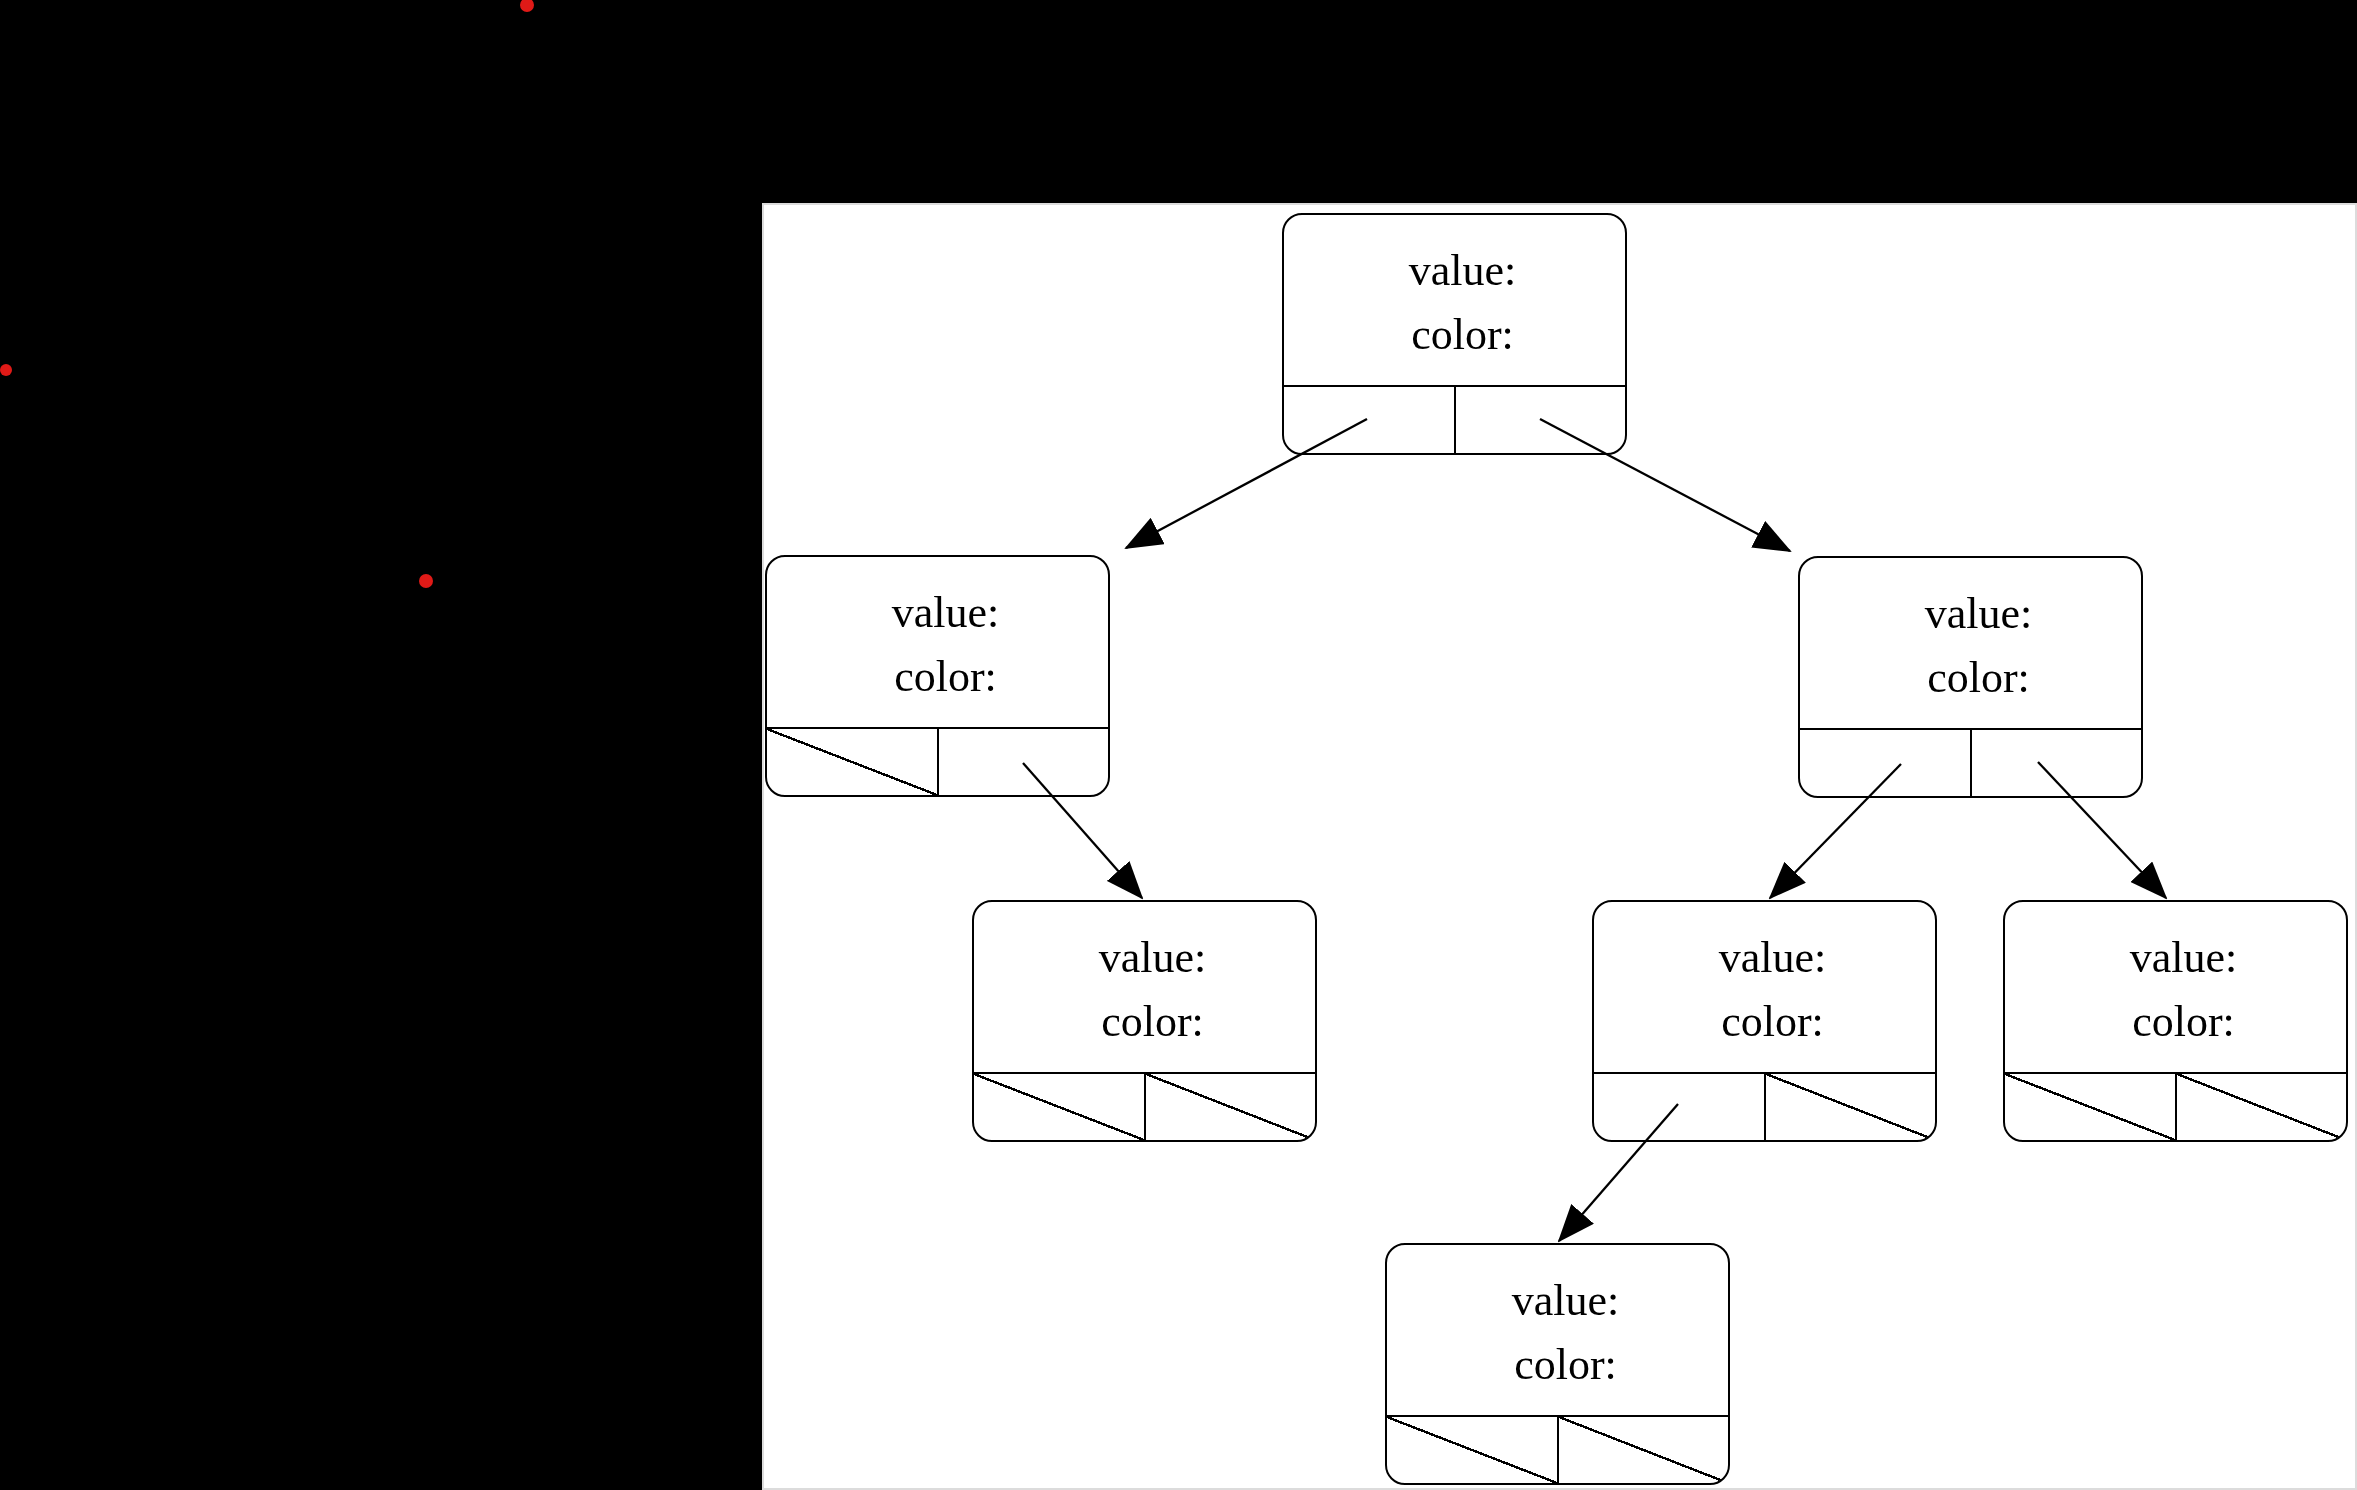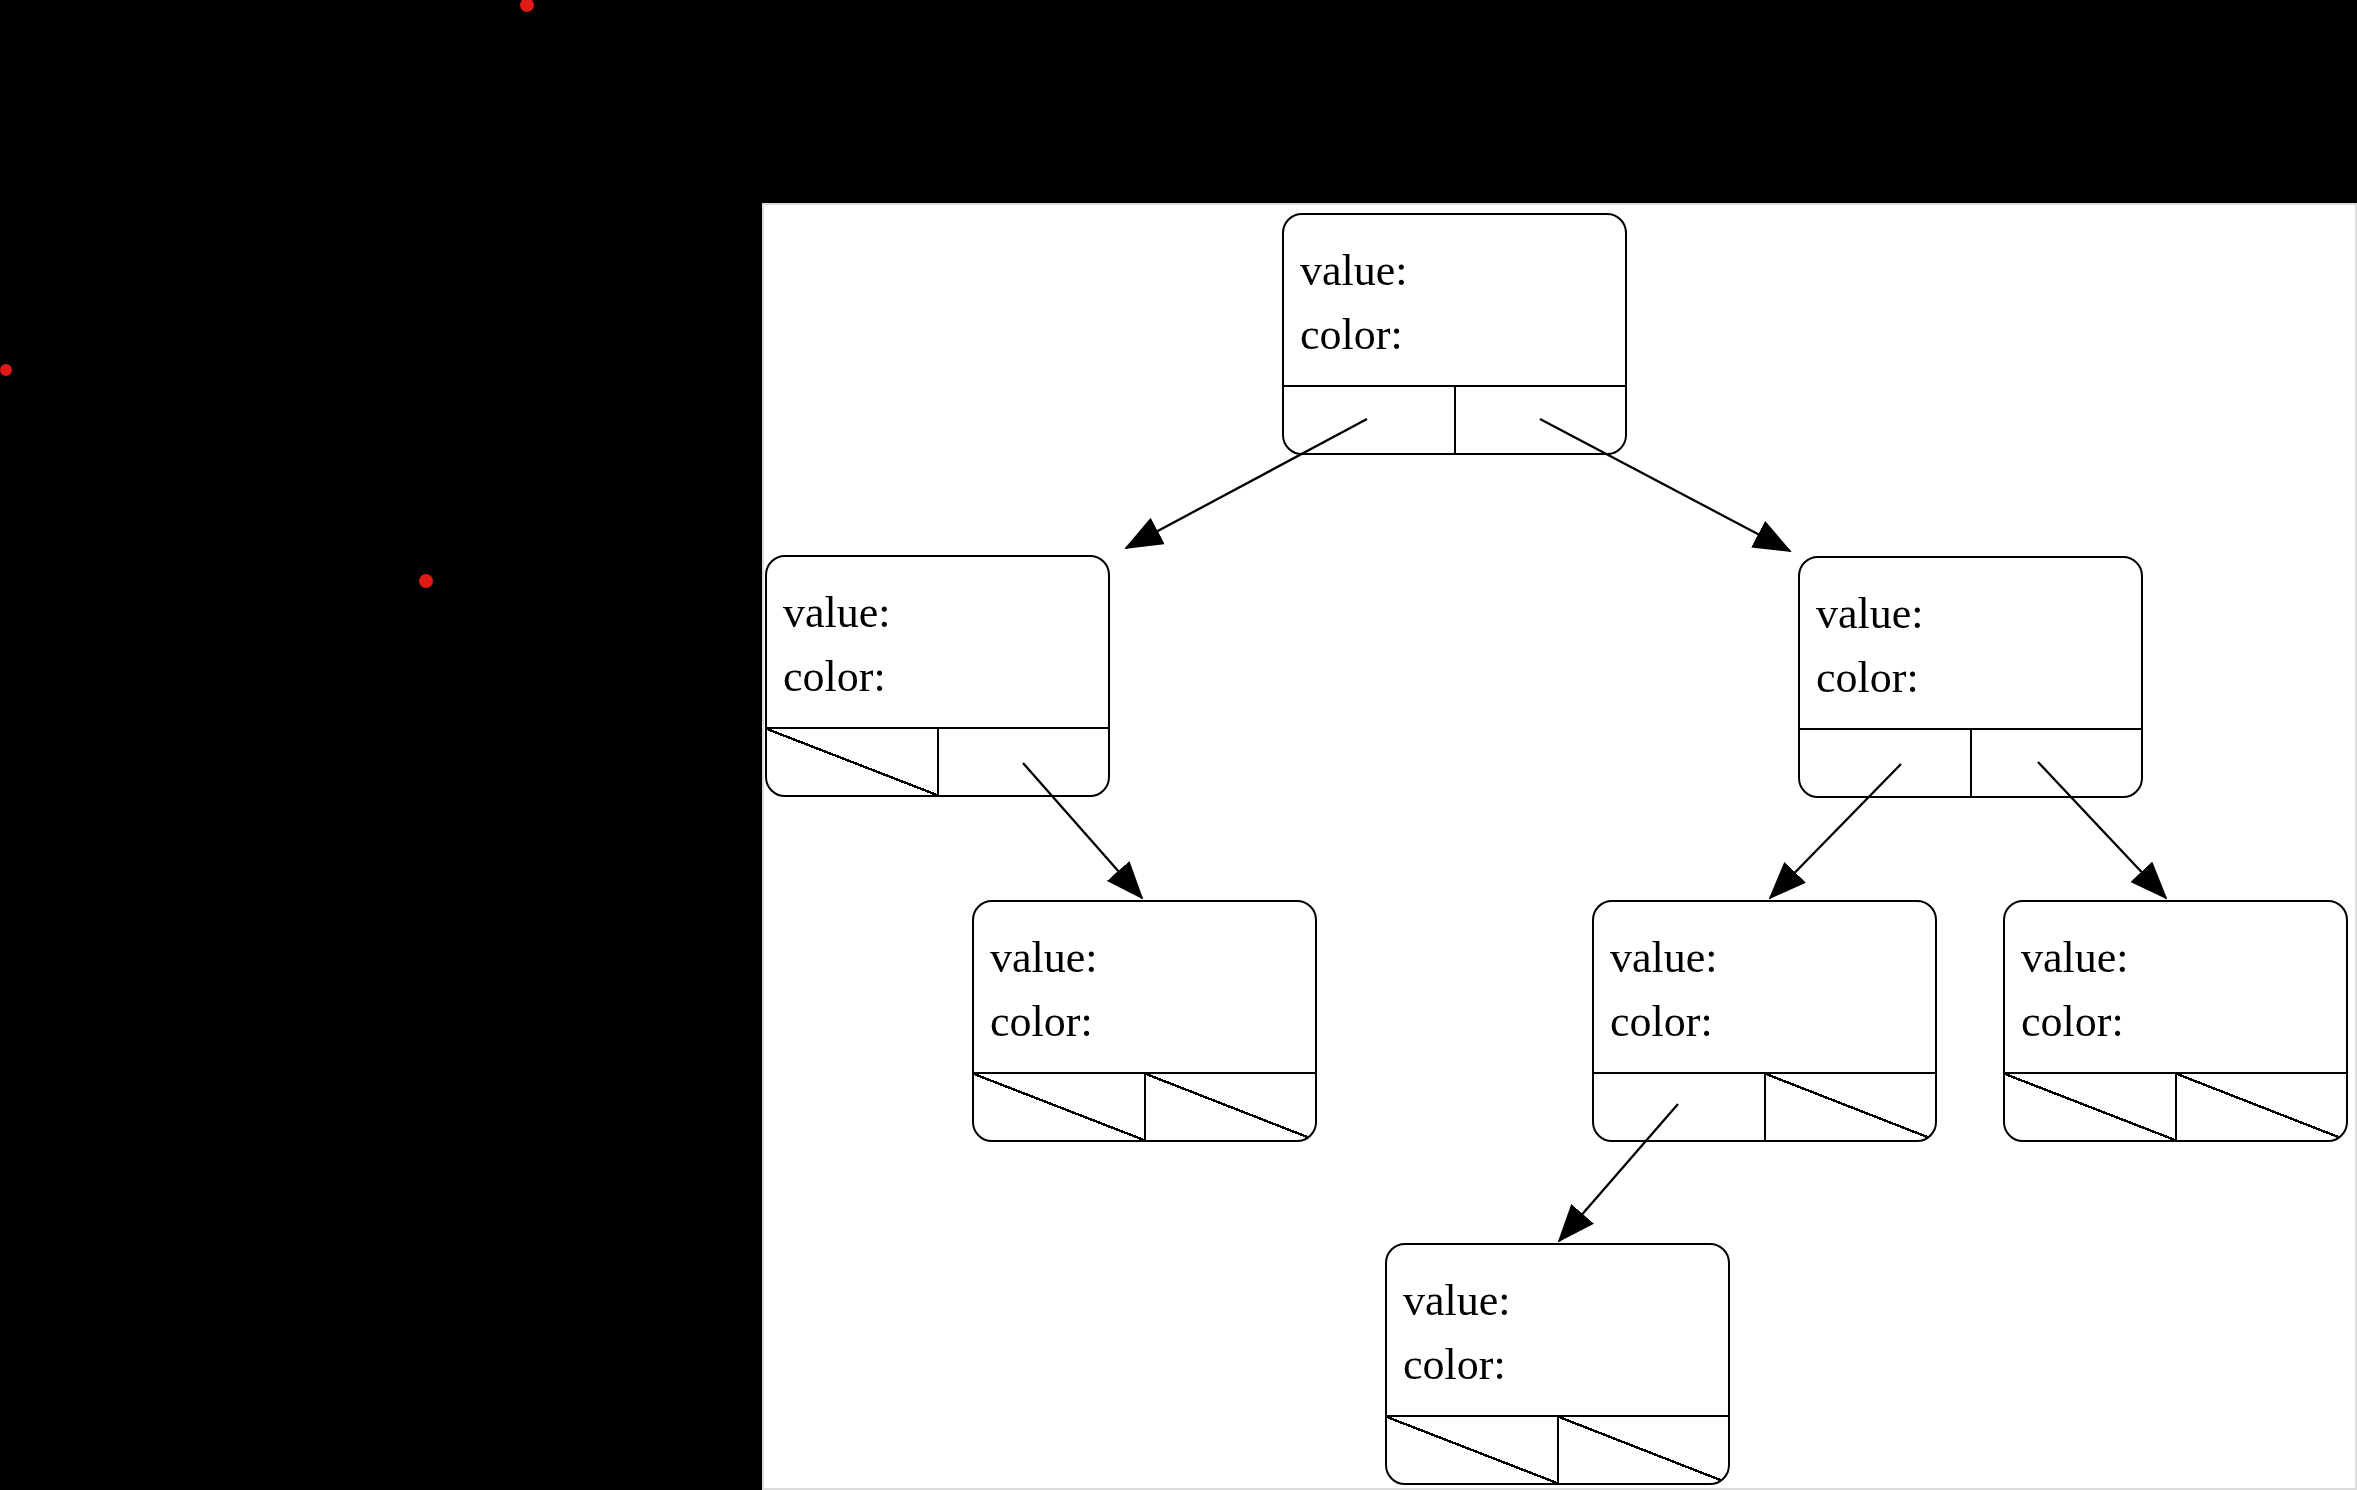--- a/index.html
+++ b/index.html
@@ -1,17 +1,17 @@
 <!DOCTYPE html>
 <html><head>
 <meta charset="utf-8">
 <style>
   html,body{margin:0;padding:0;background:#000;}
   #screen{position:relative;width:2357px;height:1490px;background:#000;overflow:hidden;
-          font-family:"Liberation Serif","DejaVu Serif",serif;}
+          font-family:"Liberation Serif","DejaVu Serif",serif;text-align:center;}
   #panel{position:absolute;box-sizing:border-box;border:2px solid #dcdcdc;border-top-color:#e8e8e8;}
   #nodes-layer{position:absolute;left:0;top:0;width:100%;height:100%;}
   #edges-layer{position:absolute;left:0;top:0;pointer-events:none;}
   .node{position:absolute;box-sizing:border-box;background:#fff;border:2px solid #000;
         border-radius:20px;}
   .labels{box-sizing:border-box;height:170px;padding:24px 0 0 16px;
           font-size:44px;line-height:64px;color:#000;}
   .cells{display:flex;height:68px;box-sizing:border-box;border-top:2px solid #000;
          border-radius:0 0 17px 17px;overflow:hidden;}
   .cell{flex:1 1 0;position:relative;}

